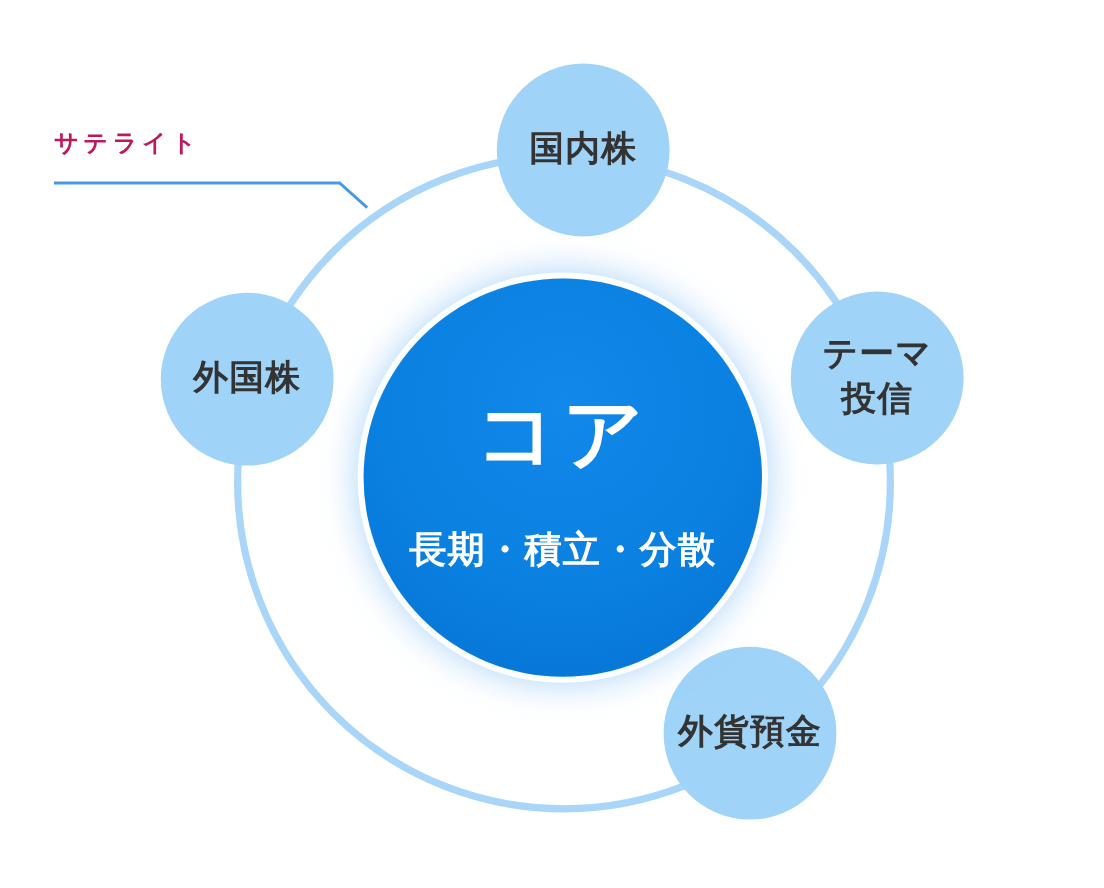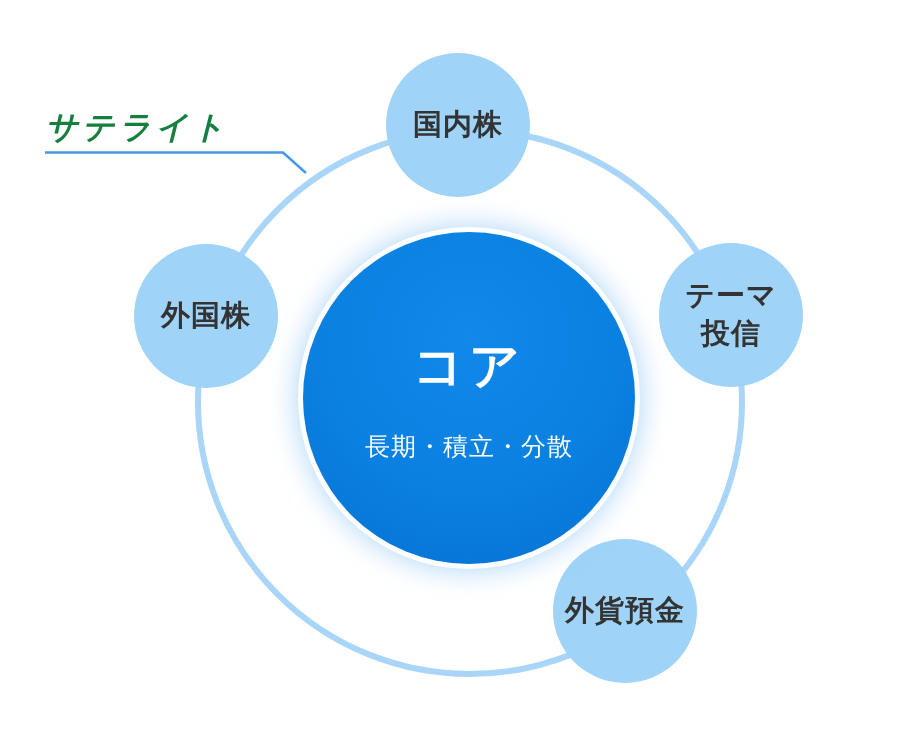--- a/index.html
+++ b/index.html
@@ -17,46 +17,45 @@
   }
   .ring-svg {
     position: absolute;
     left: 0;
     top: 0;
   }
   .satellite-label {
     position: absolute;
     left: 45px;
     top: 106px;
-    font-size: 32px;
+    font-size: 20px;
     font-weight: bold;
     letter-spacing: 4px;
-    color: #15803d;
-    font-style: italic;
+    color: #be185d;
   }
   .sat-circle {
     position: absolute;
     width: 144px;
     height: 144px;
     border-radius: 50%;
     background: #9fd3f8;
     display: flex;
     align-items: center;
     justify-content: center;
     text-align: center;
   }
   .sat-circle span {
     color: #333333;
     font-size: 29px;
     font-weight: bold;
     line-height: 1.3;
     letter-spacing: 1px;
     white-space: pre-line;
   }
-  .sat-domestic-stocks        { left: 386px; top:  53px; }
+  .sat-domestic-stocks        { left: 414px; top:  53px; }
   .sat-theme-funds            { left: 659px; top: 243px; }
   .sat-foreign-currency       { left: 553px; top: 539px; }
   .sat-bonds                  { left: 235px; top: 540px; }
   .sat-foreign-stocks         { left: 134px; top: 244px; }
   .core-circle {
     position: absolute;
     left: 303px;
     top: 232px;
     width: 332px;
     height: 332px;
@@ -65,27 +64,27 @@
     box-shadow: 0 0 0 5px rgba(255,255,255,0.95), 0 0 28px 6px rgba(150,200,245,0.75);
     display: flex;
     flex-direction: column;
     align-items: center;
     justify-content: center;
     gap: 30px;
     color: #ffffff;
     text-align: center;
   }
   .core-title {
-    font-size: 50px;
+    font-size: 66px;
     font-weight: bold;
     letter-spacing: 5px;
   }
   .core-subtitle {
-    font-size: 25px;
-    font-weight: normal;
+    font-size: 31px;
+    font-weight: bold;
     letter-spacing: 1px;
   }
 </style>
 </head>
 <body>
 
 <div class="stage">
 
   <svg class="ring-svg" width="920" height="740" viewBox="0 0 920 740">
     <circle cx="470" cy="402" r="272" fill="none" stroke="#a9d6f8" stroke-width="6"></circle>

